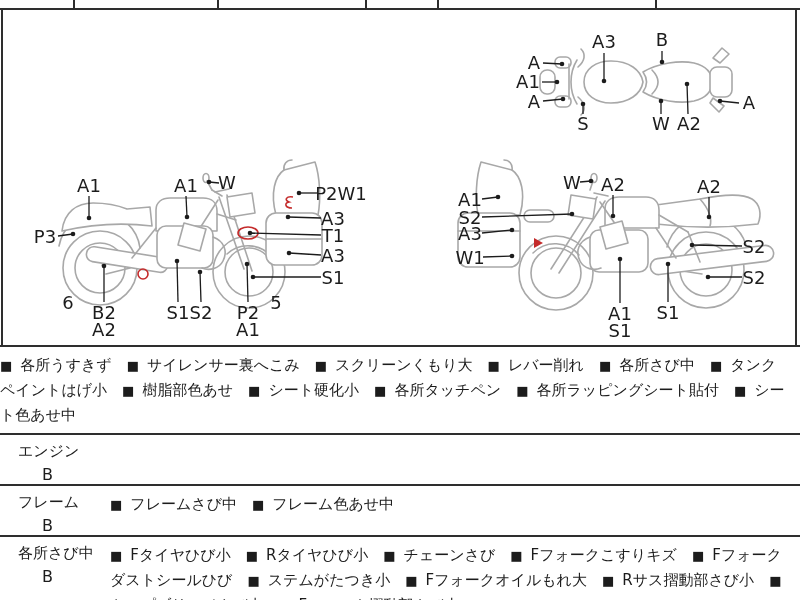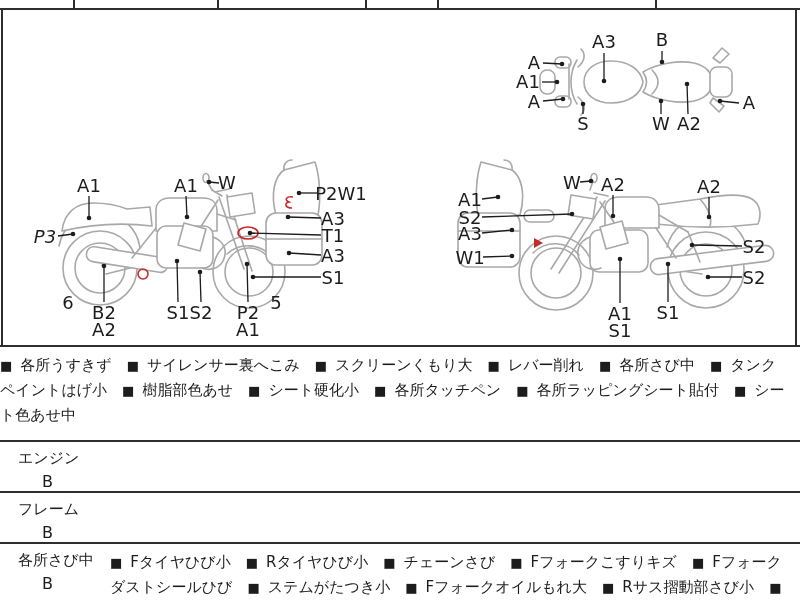--- a/index.html
+++ b/index.html
@@ -18,21 +18,21 @@
   .redmark{stroke:#c42b2b;stroke-width:1.6;fill:none;}
   .redfill{fill:#c42b2b;stroke:none;}
   #label-layer{position:absolute;left:0;top:0;width:644px;height:600px;}
   .dlabel{position:absolute;transform:translate(-50%,-50%);font-size:18px;line-height:18px;
     color:#1c1c1c;white-space:nowrap;}
   #cond-table{position:absolute;left:0;top:345px;width:800px;background:#fff;}
   .trow{display:flex;border-top:2px solid #2e2e2e;box-sizing:border-box;}
   .tlabel{width:110px;flex:0 0 110px;padding:7px 0 0 18px;box-sizing:border-box;font-size:15px;}
   .sec{white-space:nowrap;}
   .grade{padding-left:24px;margin-top:4px;font-size:16px;}
-  .tcontent{flex:1;padding:6px 10px 12px 0;font-size:15px;line-height:25px;word-break:break-all;}
+  .tcontent{flex:1;padding:6px 10px 5px 0;font-size:15px;line-height:25px;word-break:break-all;}
   .bullet{margin-right:8px;font-size:13px;}
   .item{margin-right:15px;}
 </style>
 </head>
 <body>
 
 <div id="sheet">
 
   <div class="vborder" style="left:1px;"></div>
   <div class="vborder" style="right:3px;"></div>
@@ -215,21 +215,21 @@
       <div class="dlabel" style="left: 689px; top: 124px;">A2</div>
       <div class="dlabel" style="left: 749px; top: 103px;">A</div>
       <div class="dlabel" style="left: 89px; top: 186px;">A1</div>
       <div class="dlabel" style="left: 186px; top: 186px;">A1</div>
       <div class="dlabel" style="left: 227px; top: 183px;">W</div>
       <div class="dlabel" style="left: 341px; top: 194px;">P2W1</div>
       <div class="dlabel" style="left: 333px; top: 219px;">A3</div>
       <div class="dlabel" style="left: 333px; top: 236px;">T1</div>
       <div class="dlabel" style="left: 333px; top: 256px;">A3</div>
       <div class="dlabel" style="left: 333px; top: 278px;">S1</div>
-      <div class="dlabel" style="left: 45px; top: 237px; font-style: italic;">P3</div>
+      <div class="dlabel" style="left: 45px; top: 237px;">P3</div>
       <div class="dlabel" style="left: 68px; top: 303px;">6</div>
       <div class="dlabel" style="left: 104px; top: 313px;">B2</div>
       <div class="dlabel" style="left: 104px; top: 330px;">A2</div>
       <div class="dlabel" style="left: 178px; top: 313px;">S1</div>
       <div class="dlabel" style="left: 201px; top: 313px;">S2</div>
       <div class="dlabel" style="left: 248px; top: 313px;">P2</div>
       <div class="dlabel" style="left: 248px; top: 330px;">A1</div>
       <div class="dlabel" style="left: 276px; top: 303px;">5</div>
       <div class="dlabel" style="left: 470px; top: 200px;">A1</div>
       <div class="dlabel" style="left: 470px; top: 218px;">S2</div>
@@ -253,20 +253,21 @@
         <div class="tlabel">
           <div class="sec">エンジン</div>
           <div class="grade">B</div>
         </div>
       </div>
       <div class="trow" style="min-height: 44px;">
         <div class="tlabel">
           <div class="sec">フレーム</div>
           <div class="grade">B</div>
         </div>
+        <div class="tcontent"><span class="bullet">■</span><span class="item">フレームさび中</span><span class="bullet">■</span><span class="item">フレーム色あせ中</span></div>
       </div>
       <div class="trow" style="min-height: 81px;">
         <div class="tlabel">
           <div class="sec">各所さび中</div>
           <div class="grade">B</div>
         </div>
         <div class="tcontent"><span class="bullet">■</span><span class="item">Fタイヤひび小</span><span class="bullet">■</span><span class="item">Rタイヤひび小</span><span class="bullet">■</span><span class="item">チェーンさび</span><span class="bullet">■</span><span class="item">Fフォークこすりキズ</span><span class="bullet">■</span><span class="item">Fフォークダストシールひび</span><span class="bullet">■</span><span class="item">ステムがたつき小</span><span class="bullet">■</span><span class="item">Fフォークオイルもれ大</span><span class="bullet">■</span><span class="item">Rサス摺動部さび小</span><span class="bullet">■</span><span class="item">トップブリッジさび中</span><span class="bullet">■</span><span class="item">Fフォーク摺動部さび小</span></div>
       </div>
     </div>
 </div>

